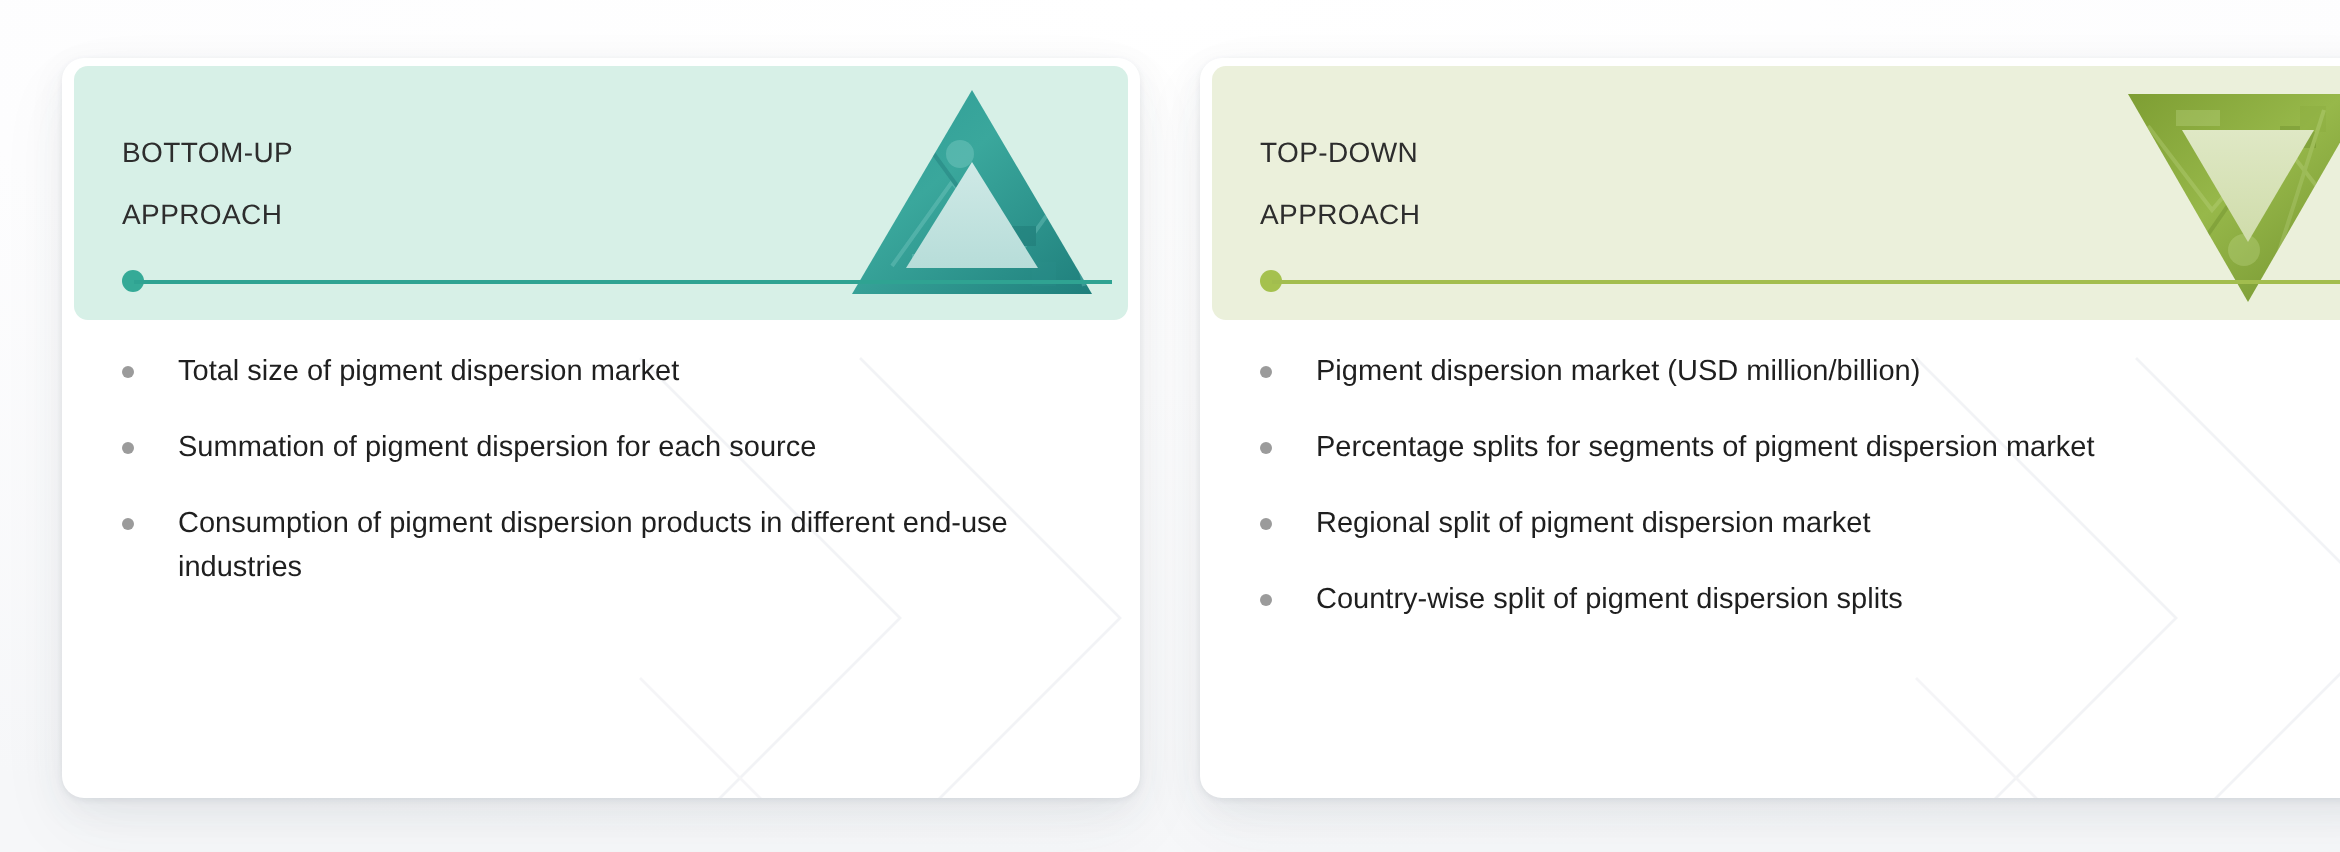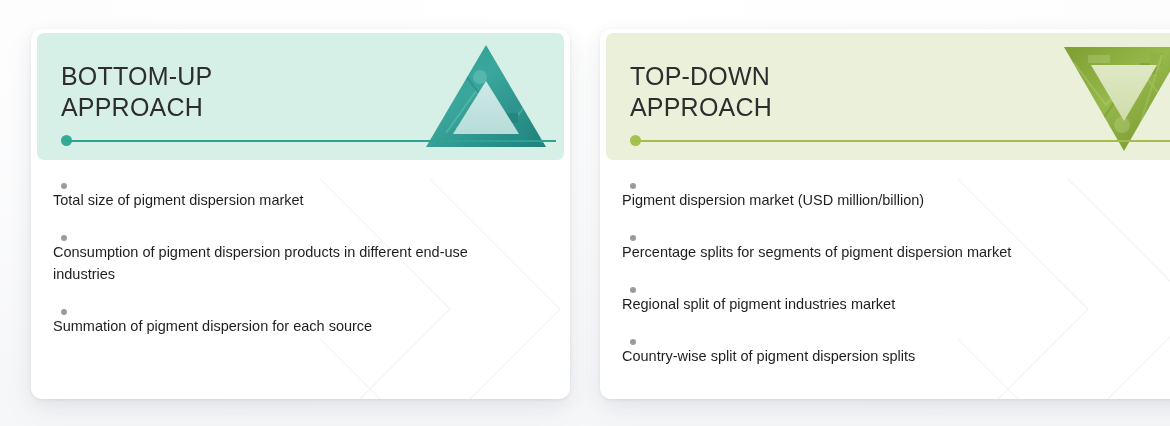--- a/index.html
+++ b/index.html
@@ -59,21 +59,21 @@
     border-radius: 7px;
     overflow: hidden;
   }
   #card-left  .band { background: #d7f0e7; }
   #card-right .band { background: #ebf0db; }
 
   .band-title {
     position: absolute;
     left: 24px;
     top: 28px;
-    font-size: 25px;
+    font-size: 14px;
     line-height: 31px;
     font-weight: 400;
     letter-spacing: .2px;
     color: #2d2d2d;
     white-space: pre-line;
   }
 
   
   .rule {
     position: absolute;
@@ -111,21 +111,20 @@
     position: absolute;
     left: 0; right: 0;
     top: 146px;
     padding: 0 26px 0 22px;
   }
   .item {
     position: relative;
     display: flex;
     align-items: flex-start;
     margin-bottom: 16px;
-    flex-direction: column;
   }
   .dot {
     flex: 0 0 auto;
     width: 6px;
     height: 6px;
     border-radius: 50%;
     background: #9b9b9b;
     margin: 8px 22px 0 8px;
   }
   .item-text {
@@ -187,25 +186,25 @@
     <div class="rule"></div>
   </div>
 
   <div class="list">
     <div class="item">
       <span class="dot"></span>
       <span class="item-text">Total size of pigment dispersion market</span>
     </div>
     <div class="item">
       <span class="dot"></span>
+      <span class="item-text">Summation of pigment dispersion for each source</span>
+    </div>
+    <div class="item">
+      <span class="dot"></span>
       <span class="item-text">Consumption of pigment dispersion products in different end-use industries</span>
-    </div>
-    <div class="item">
-      <span class="dot"></span>
-      <span class="item-text">Summation of pigment dispersion for each source</span>
     </div>
   </div>
 </div>
 
 <div class="card" id="card-right">
 
   <svg class="watermark" viewBox="0 0 330 340" fill="none">
     <path d="M40 30 L170 160 L40 290" stroke="#e9ebef" stroke-width="1.4" fill="none"></path>
     <path d="M150 30 L280 160 L150 290" stroke="#e9ebef" stroke-width="1.4" fill="none"></path>
     <path d="M40 190 L170 320 L40 450" stroke="#edeef2" stroke-width="1.4" fill="none"></path>
@@ -253,20 +252,20 @@
     <div class="item">
       <span class="dot"></span>
       <span class="item-text">Pigment dispersion market (USD million/billion)</span>
     </div>
     <div class="item">
       <span class="dot"></span>
       <span class="item-text">Percentage splits for segments of pigment dispersion market</span>
     </div>
     <div class="item">
       <span class="dot"></span>
-      <span class="item-text">Regional split of pigment industries market</span>
+      <span class="item-text">Regional split of pigment dispersion market</span>
     </div>
     <div class="item">
       <span class="dot"></span>
       <span class="item-text">Country-wise split of pigment dispersion splits</span>
     </div>
   </div>
 </div>
 
 </body></html>

